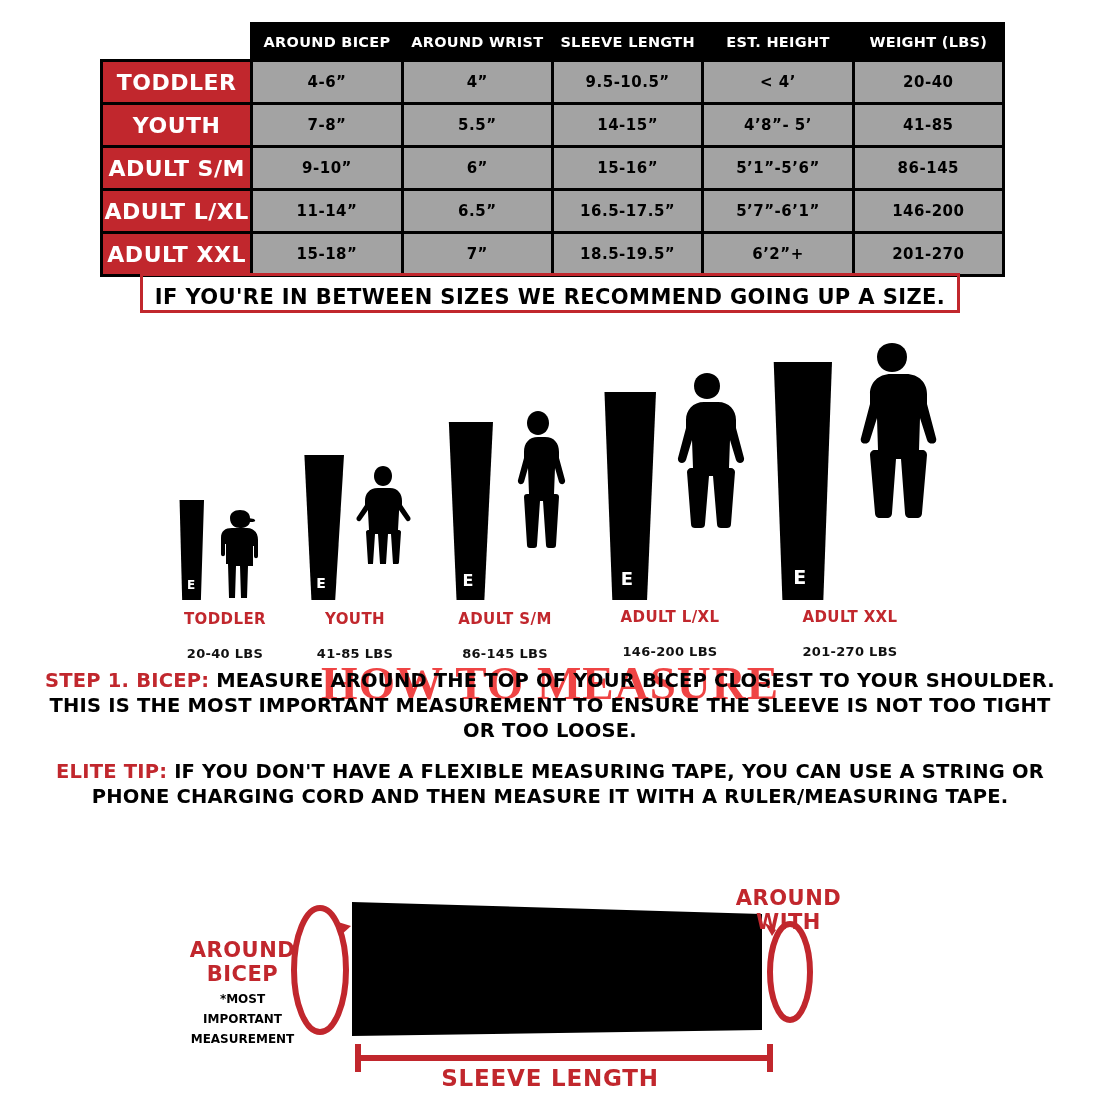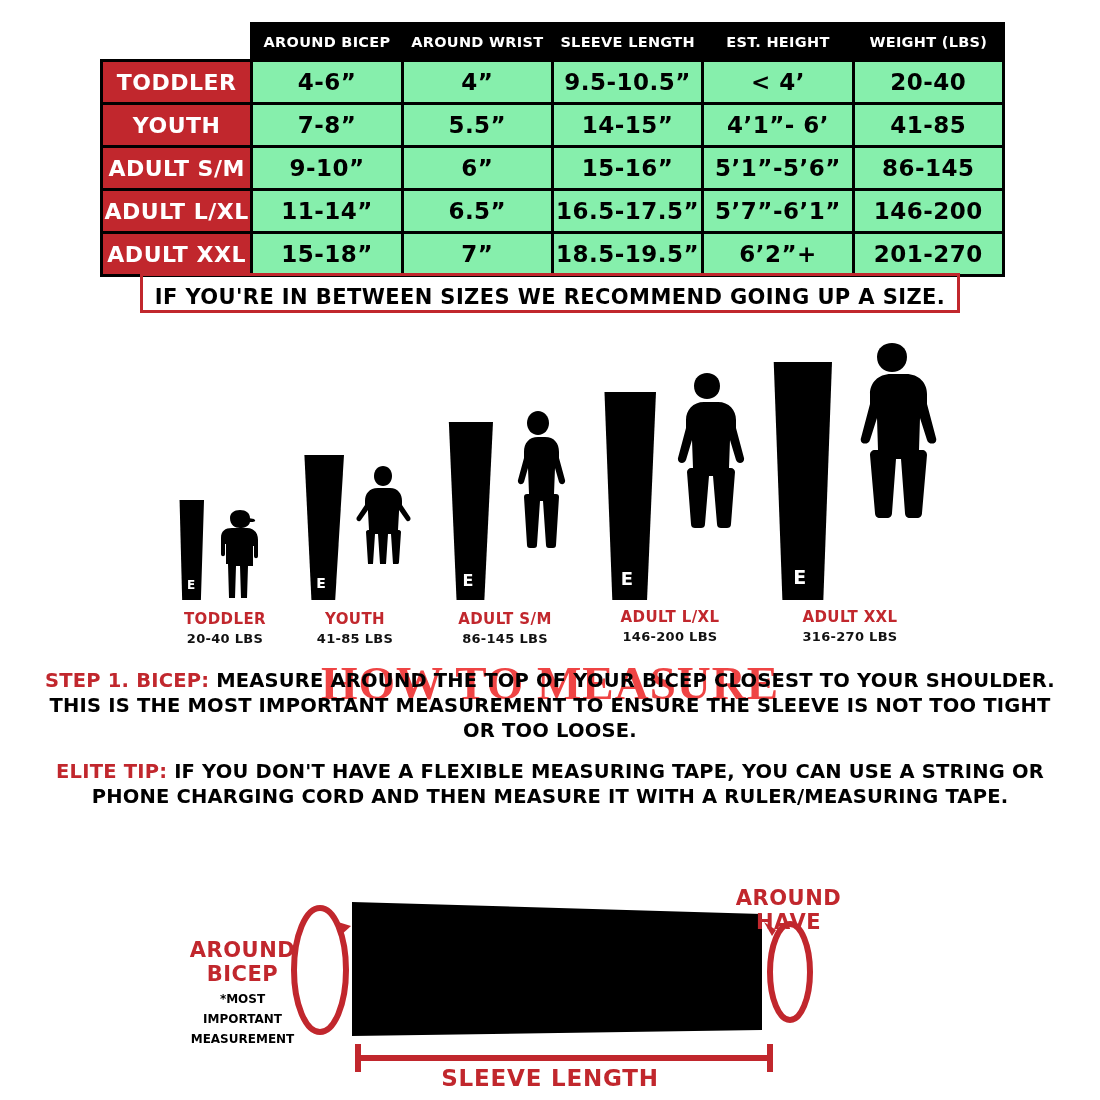--- a/index.html
+++ b/index.html
@@ -53,23 +53,23 @@
     border: none;
   }
   td.rowhead {
     background: #c1272d;
     color: #fff;
     font-size: 22px;
     height: 38px;
     letter-spacing: 0.5px;
   }
   td.val {
-    background: #86efac;
+    background: #a3a3a3;
     color: #000;
-    font-size: 23px;
+    font-size: 15px;
     height: 38px;
   }
 
   
   .note-box {
     position: absolute;
     left: 140px;
     top: 273px;
     width: 820px;
     height: 40px;
@@ -145,21 +145,21 @@
     font-weight: bold;
     font-size: 15px;
     letter-spacing: 0.4px;
   }
   .fig-label .wt {
     display: block;
     color: #111;
     font-weight: bold;
     font-size: 13px;
     letter-spacing: 0.3px;
-    margin-top: 3px;
+    margin-top: 18px;
   }
 
   
   .how-title {
     position: absolute;
     left: 0;
     right: 0;
     top: 608px;
     text-align: center;
     color: #ef4444;
@@ -270,21 +270,21 @@
           <td class="val">4”</td>
           <td class="val">9.5-10.5”</td>
           <td class="val">&lt; 4’</td>
           <td class="val">20-40</td>
         </tr>
         <tr>
           <td class="rowhead">YOUTH</td>
           <td class="val">7-8”</td>
           <td class="val">5.5”</td>
           <td class="val">14-15”</td>
-          <td class="val">4’1”- 6’</td>
+          <td class="val">4’8”- 5’</td>
           <td class="val">41-85</td>
         </tr>
         <tr>
           <td class="rowhead">ADULT S/M</td>
           <td class="val">9-10”</td>
           <td class="val">6”</td>
           <td class="val">15-16”</td>
           <td class="val">5’1”-5’6”</td>
           <td class="val">86-145</td>
         </tr>
@@ -385,21 +385,21 @@
         <span class="elogo" style="font-size:19px; bottom:14px; left:48%;">E</span>
       </div>
       <div class="person" style="left:74px;">
         <svg width="96" height="258" viewBox="0 0 96 258" aria-hidden="true">
           <path fill="#000" d="M33 15c0-9 7-14 15-14s15 5 15 14s-7 15-15 15s-15-6-15-15z"></path>
           <path fill="#000" d="M34 32h28c13 0 21 9 21 20v10l9 34c2 6-7 8-9 2l-7-22l-1 32l3 0c3 0 5 2 5 5l-5 58c0 3-2 5-5 5h-7c-3 0-5-2-5-5l-4-54h-5l-4 54c0 3-2 5-5 5h-7c-3 0-5-2-5-5l-5-58c0-3 2-5 5-5l3 0l-1-32l-7 22c-2 6-11 4-9-2l9-34v-10c0-11 8-20 21-20z"></path>
         </svg>
       </div>
       <div class="fig-label" style="left:-5px; top:268px; width:170px;">
         <span class="name">ADULT XXL</span>
-        <span class="wt">316-270 LBS</span>
+        <span class="wt">201-270 LBS</span>
       </div>
     </div>
 
   </div>
 
   <div class="how-title">HOW TO MEASURE</div>
 
   <div class="steps">
     <div class="step">
       <span class="lead">STEP 1. BICEP:</span><span class="body"> MEASURE AROUND THE TOP OF YOUR BICEP CLOSEST TO YOUR SHOULDER. THIS IS THE MOST IMPORTANT MEASUREMENT TO ENSURE THE SLEEVE IS NOT TOO TIGHT OR TOO LOOSE.</span>
@@ -430,18 +430,18 @@
   <div class="lbl-bicep">
     <span class="big">AROUND</span>
     <span class="big">BICEP</span>
     <span class="small">*MOST</span>
     <span class="small">IMPORTANT</span>
     <span class="small">MEASUREMENT</span>
   </div>
 
   <div class="lbl-wrist">
     <span style="display:block;">AROUND</span>
-    <span style="display:block;">HAVE</span>
+    <span style="display:block;">WITH</span>
   </div>
 
   <div class="lbl-length">SLEEVE LENGTH</div>
 
 </div>
 
 </body></html>

